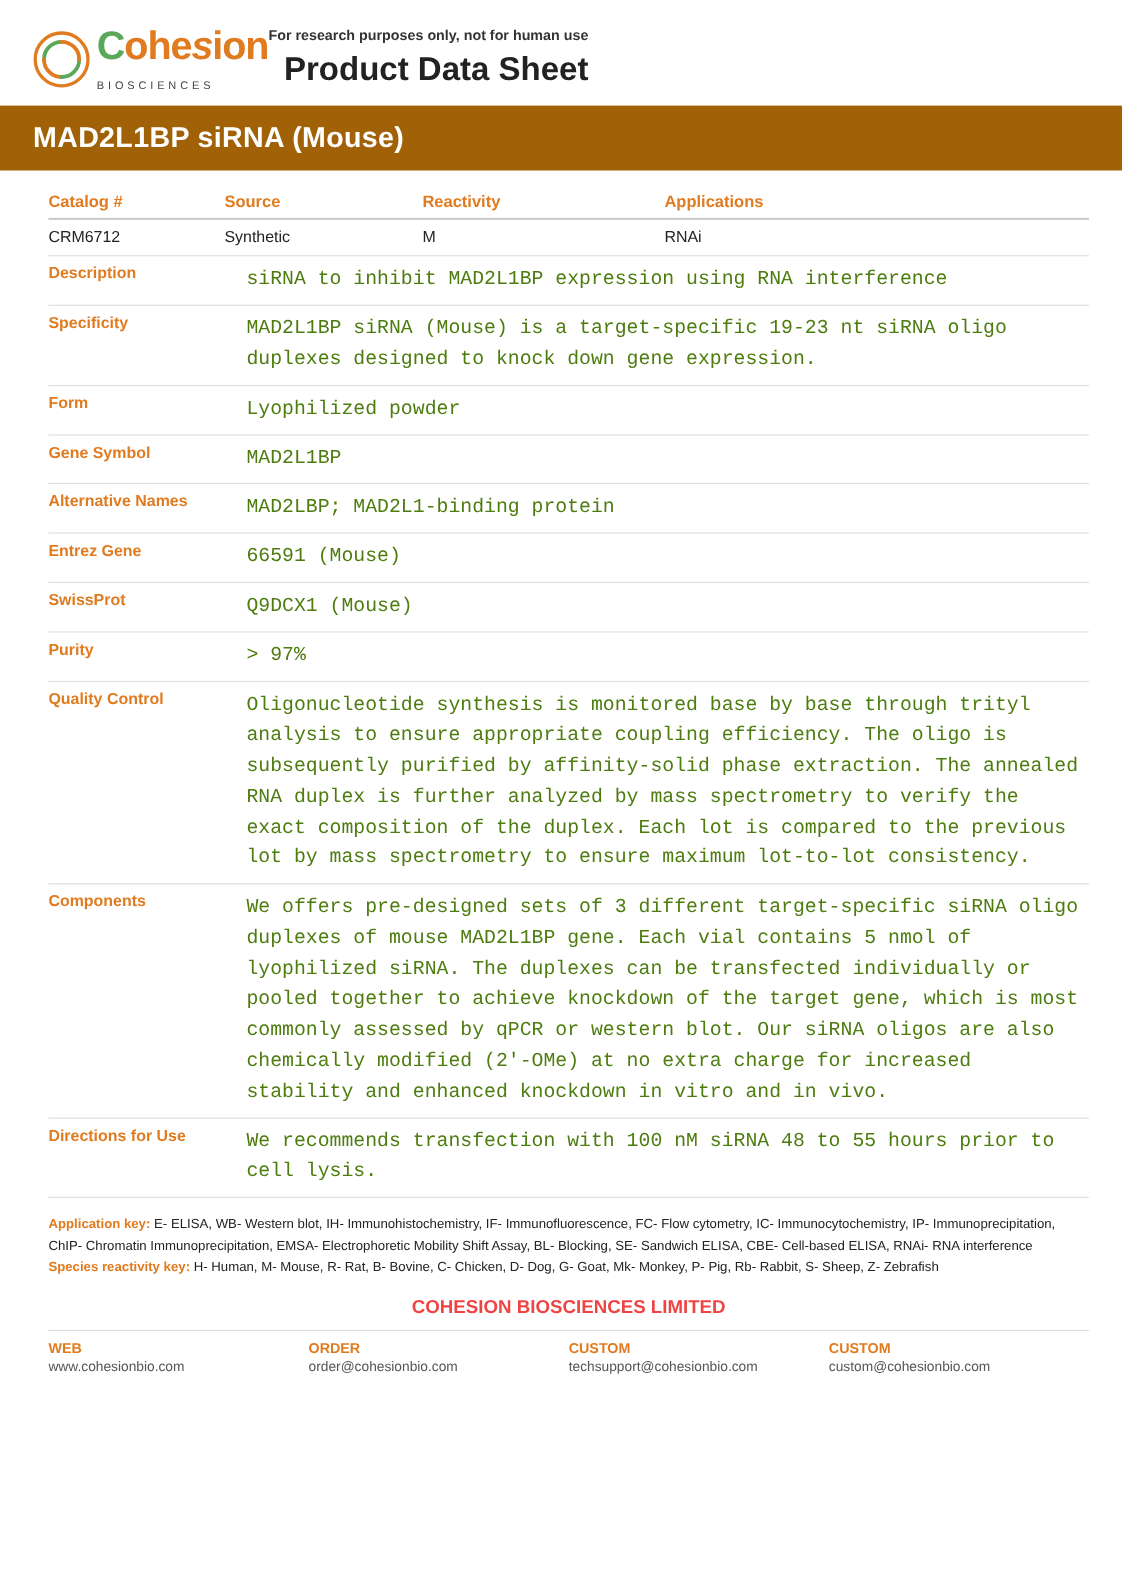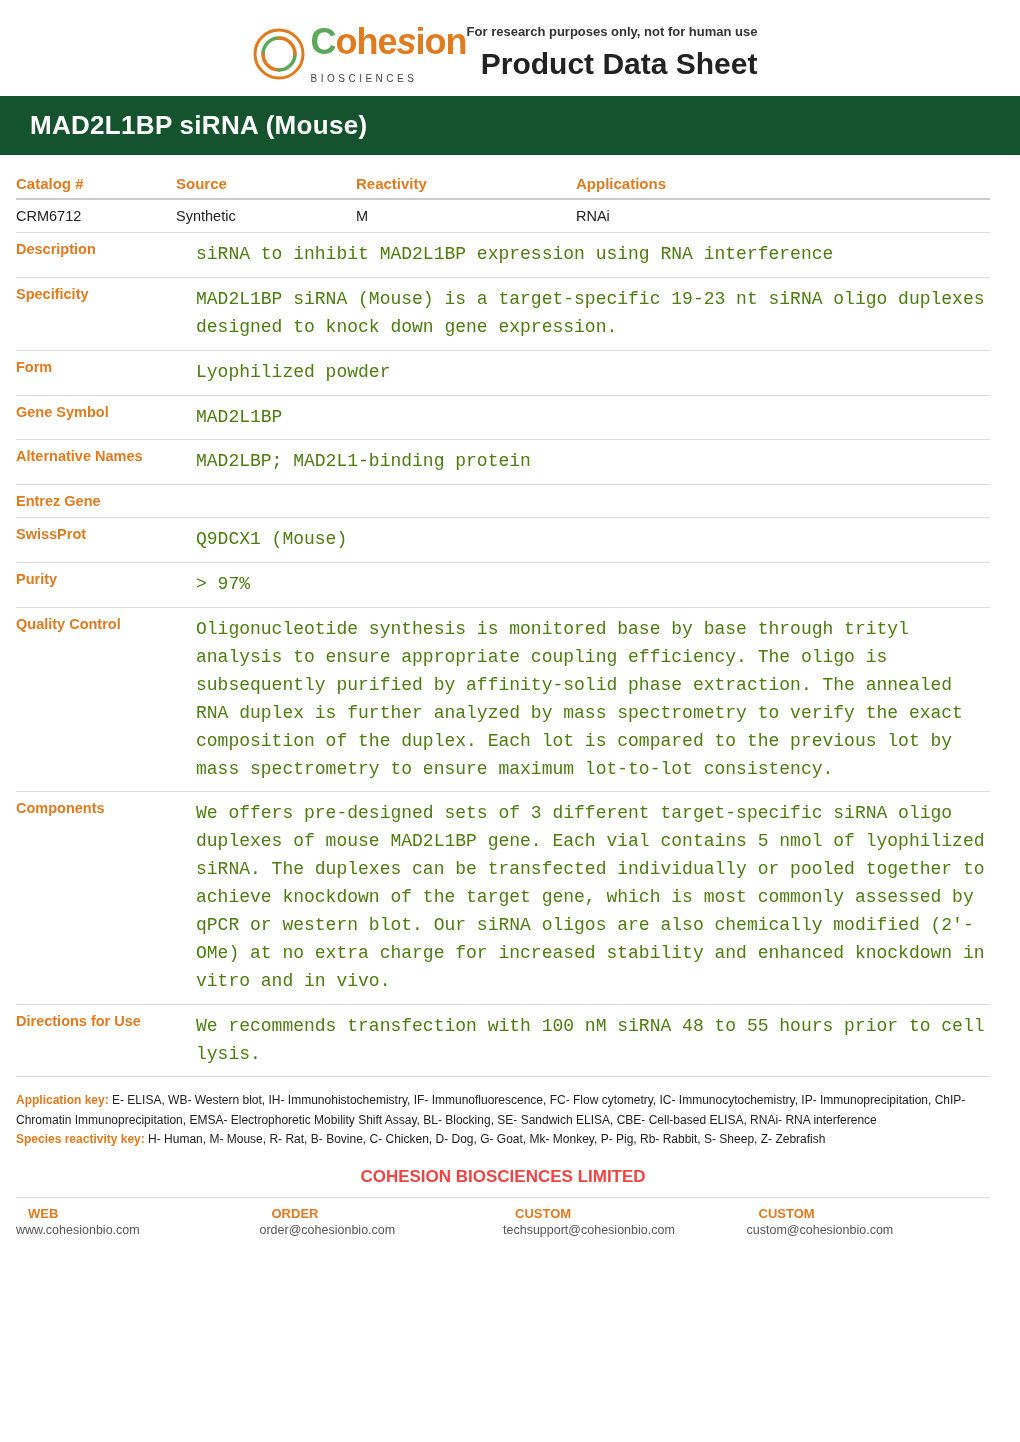--- a/index.html
+++ b/index.html
@@ -9,54 +9,54 @@
       color: #222;
       background: #fff;
       width: 1020px;
       min-height: 1442px;
     }
 
     
     .header {
       display: flex;
       align-items: flex-start;
-      justify-content: center;
+      justify-content: flex-start;
       padding: 24px 40px 12px 30px;
     }
     .header-right {
       text-align: right;
     }
     .for-research {
       font-size: 13px;
       font-weight: bold;
       color: #333;
       margin-bottom: 8px;
     }
     .product-data-sheet {
       font-size: 30px;
       font-weight: bold;
       color: #222;
     }
 
     
     .product-title-banner {
-      background: #14532d;
+      background: #a16207;
       padding: 14px 30px;
       margin: 0;
     }
     .product-title-banner h1 {
       font-size: 26px;
       font-weight: bold;
       color: #fff;
       letter-spacing: 0.3px;
     }
 
     
     .main-content {
-      padding: 0 30px 20px 16px;
+      padding: 0 30px 20px 44px;
     }
 
     
     .table-header {
       display: grid;
       grid-template-columns: 160px 180px 220px 1fr;
       border-bottom: 2px solid #ccc;
       padding: 10px 0 6px 0;
       margin-top: 10px;
     }
@@ -132,21 +132,20 @@
     }
     .footer-col {
       display: flex;
       flex-direction: column;
       gap: 2px;
     }
     .footer-col .footer-col-label {
       font-weight: bold;
       color: #e07b20;
       font-size: 13px;
-      margin-left: 12px;
     }
     .footer-col .footer-col-value {
       color: #555;
       font-size: 12.5px;
     }
 
     
     .logo-wrap {
       display: flex;
       align-items: center;
@@ -243,20 +242,21 @@
     <div class="info-value">MAD2L1BP</div>
   </div>
 
   <div class="info-section">
     <div class="info-label">Alternative Names</div>
     <div class="info-value">MAD2LBP; MAD2L1-binding protein</div>
   </div>
 
   <div class="info-section">
     <div class="info-label">Entrez Gene</div>
+    <div class="info-value">66591 (Mouse)</div>
   </div>
 
   <div class="info-section">
     <div class="info-label">SwissProt</div>
     <div class="info-value">Q9DCX1 (Mouse)</div>
   </div>
 
   <div class="info-section">
     <div class="info-label">Purity</div>
     <div class="info-value">&gt; 97%</div>

